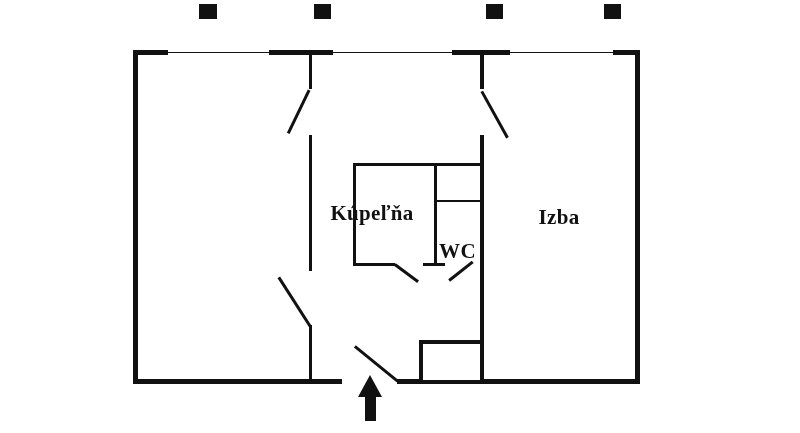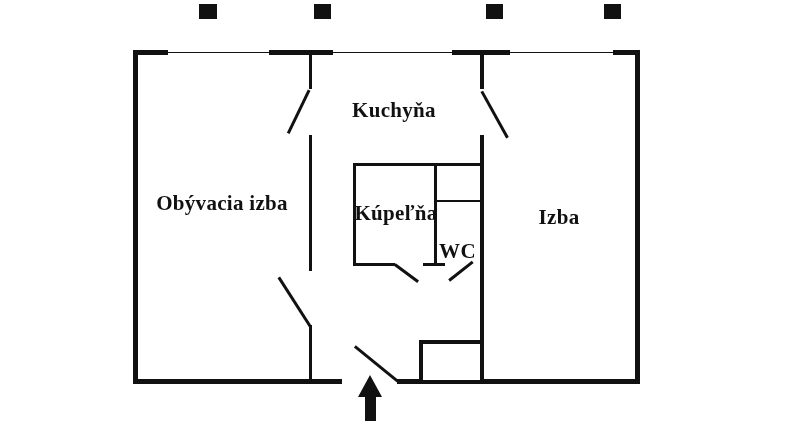--- a/index.html
+++ b/index.html
@@ -82,19 +82,17 @@
   <div class="d" style="left:448.5px;top:279.25px;width:29.9px;transform:rotate(-38.2deg);"></div>
 
   <div class="closet"></div>
 
   <div class="d" style="left:354.5px;top:344.75px;width:55.4px;transform:rotate(39.1deg);"></div>
   <div>
     <div class="arrow-head"></div>
     <div class="arrow-shaft"></div>
   </div>
 
-  <div class="lbl" style="left:222px;top:202.5px;">Obývacia izba</div>
-  <div class="lbl" style="left:394px;top:109.5px;">Kuchyňa</div>
-  <div class="lbl" style="left:396px;top:212.5px;text-align:right;">Kúpeľňa</div>
+  <div class="lbl" style="left:372px;top:212.5px;text-align:right;">Kúpeľňa</div>
   <div class="lbl" style="left:457.5px;top:251px;">WC</div>
   <div class="lbl" style="left:559px;top:216.5px;">Izba</div>
 
 </div>
 
 </body></html>

